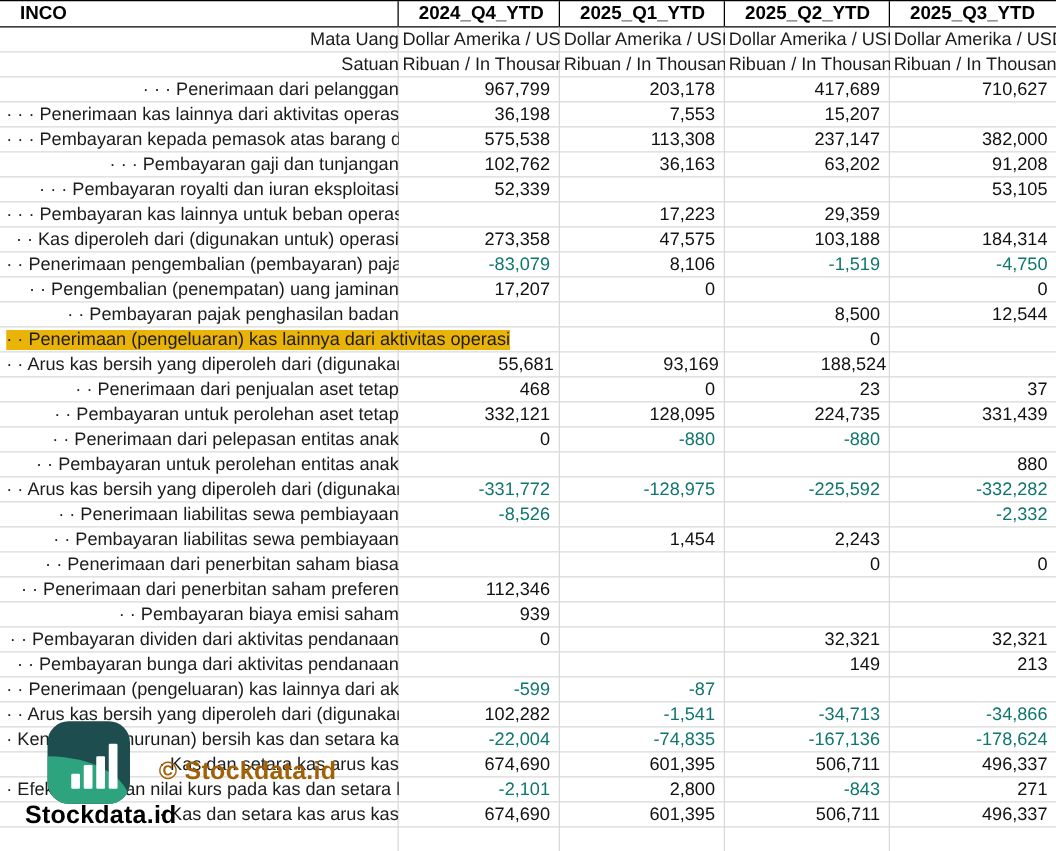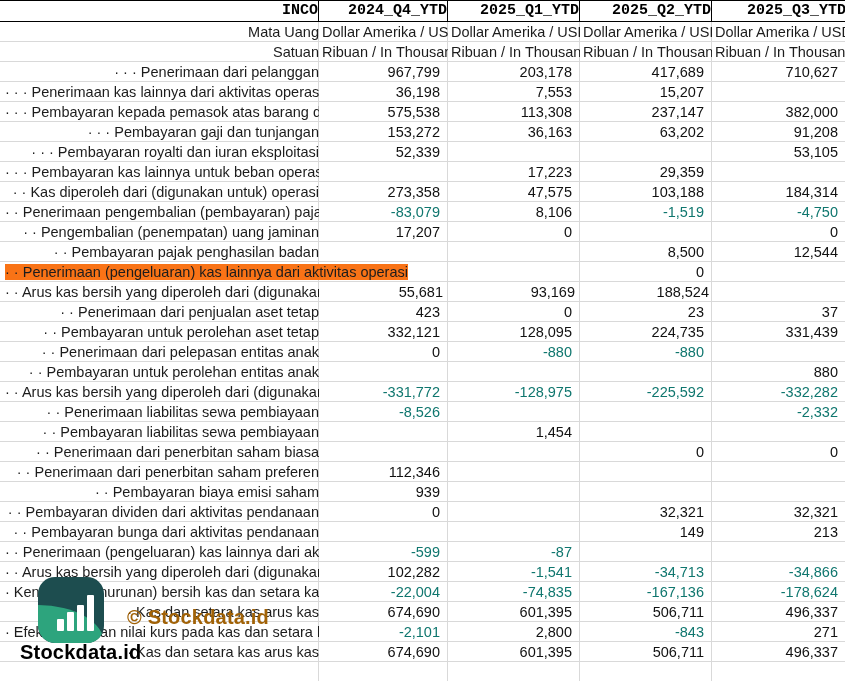--- a/index.html
+++ b/index.html
@@ -20,29 +20,29 @@
 
   .cell{box-sizing:border-box;flex:none;font-size:14.5px;color:#1c1c1c;
         white-space:nowrap;overflow:hidden;}
   .c0{width:319px;padding-left:5px;text-align:right;}
   .c1{width:129px;}
   .c2{width:132px;}
   .c3{width:132px;}
   .c4{width:134px;}
 
   .hrow{height:22px;line-height:20px;border-top:1px solid #000;border-bottom:1px solid #000;}
-  .hrow .cell{font-weight:bold;text-align:right;color:#000;font-size:15px;
-              border-right:1px solid #000;padding-left:4px;font-family:Liberation Mono, monospace;}
+  .hrow .cell{font-weight:bold;text-align:left;color:#000;font-size:15px;
+              border-right:1px solid #000;padding-left:16px;}
   .hrow .c4{border-right:none;}
 
   .meta-val{text-align:left;padding-left:3px;}
   .num{text-align:right;padding-right:8px;color:#111;}
   .neg{color:#0f766e;}
   .ovf{overflow:visible;position:relative;z-index:2;}
-  .ovf .lt{background:#f97316;}
+  .ovf .lt{background:#eab308;}
 
   
   .logo{position:absolute;left:38px;top:577px;width:66px;height:66px;
         border-radius:17px;background:#1d4d4f;overflow:hidden;z-index:5;}
   .leaf{position:absolute;left:0;bottom:0;width:100%;height:58%;background:#2da47d;
         border-top-right-radius:100% 100%;border-bottom-left-radius:17px;}
   .bars{position:absolute;left:19px;bottom:12px;display:flex;align-items:flex-end;gap:3px;}
   .bars i{display:block;width:7px;background:#ffffff;border-radius:1px;}
   .b1{height:12px}.b2{height:19px}.b3{height:26px}.b4{height:36px}
 
@@ -100,21 +100,21 @@
       </div>
       <div class="row">
         <div class="cell c0 label"><span class="lt">· · · Pembayaran kepada pemasok atas barang dan jasa</span></div>
         <div class="cell c1 num"><span class="lt">575,538</span></div>
         <div class="cell c2 num"><span class="lt">113,308</span></div>
         <div class="cell c3 num"><span class="lt">237,147</span></div>
         <div class="cell c4 num"><span class="lt">382,000</span></div>
       </div>
       <div class="row">
         <div class="cell c0 label"><span class="lt">· · · Pembayaran gaji dan tunjangan</span></div>
-        <div class="cell c1 num"><span class="lt">153,272</span></div>
+        <div class="cell c1 num"><span class="lt">102,762</span></div>
         <div class="cell c2 num"><span class="lt">36,163</span></div>
         <div class="cell c3 num"><span class="lt">63,202</span></div>
         <div class="cell c4 num"><span class="lt">91,208</span></div>
       </div>
       <div class="row">
         <div class="cell c0 label"><span class="lt">· · · Pembayaran royalti dan iuran eksploitasi</span></div>
         <div class="cell c1 num"><span class="lt">52,339</span></div>
         <div class="cell c2 num"><span class="lt"></span></div>
         <div class="cell c3 num"><span class="lt"></span></div>
         <div class="cell c4 num"><span class="lt">53,105</span></div>
@@ -162,21 +162,21 @@
         <div class="cell c4 num"><span class="lt"></span></div>
       </div>
       <div class="row">
         <div class="cell c0 label"><span class="lt">· · Arus kas bersih yang diperoleh dari (digunakan untuk) aktivitas operasi</span></div>
         <div class="cell c2 num"><span class="lt">55,681</span></div>
         <div class="cell c3 num"><span class="lt">93,169</span></div>
         <div class="cell c4 num"><span class="lt">188,524</span></div>
       </div>
       <div class="row">
         <div class="cell c0 label"><span class="lt">· · Penerimaan dari penjualan aset tetap</span></div>
-        <div class="cell c1 num"><span class="lt">423</span></div>
+        <div class="cell c1 num"><span class="lt">468</span></div>
         <div class="cell c2 num"><span class="lt">0</span></div>
         <div class="cell c3 num"><span class="lt">23</span></div>
         <div class="cell c4 num"><span class="lt">37</span></div>
       </div>
       <div class="row">
         <div class="cell c0 label"><span class="lt">· · Pembayaran untuk perolehan aset tetap</span></div>
         <div class="cell c1 num"><span class="lt">332,121</span></div>
         <div class="cell c2 num"><span class="lt">128,095</span></div>
         <div class="cell c3 num"><span class="lt">224,735</span></div>
         <div class="cell c4 num"><span class="lt">331,439</span></div>
@@ -206,20 +206,21 @@
         <div class="cell c0 label"><span class="lt">· · Penerimaan liabilitas sewa pembiayaan</span></div>
         <div class="cell c1 num neg"><span class="lt">-8,526</span></div>
         <div class="cell c2 num"><span class="lt"></span></div>
         <div class="cell c3 num"><span class="lt"></span></div>
         <div class="cell c4 num neg"><span class="lt">-2,332</span></div>
       </div>
       <div class="row">
         <div class="cell c0 label"><span class="lt">· · Pembayaran liabilitas sewa pembiayaan</span></div>
         <div class="cell c1 num"><span class="lt"></span></div>
         <div class="cell c2 num"><span class="lt">1,454</span></div>
+        <div class="cell c3 num"><span class="lt">2,243</span></div>
         <div class="cell c4 num"><span class="lt"></span></div>
       </div>
       <div class="row">
         <div class="cell c0 label"><span class="lt">· · Penerimaan dari penerbitan saham biasa</span></div>
         <div class="cell c1 num"><span class="lt"></span></div>
         <div class="cell c2 num"><span class="lt"></span></div>
         <div class="cell c3 num"><span class="lt">0</span></div>
         <div class="cell c4 num"><span class="lt">0</span></div>
       </div>
       <div class="row">

